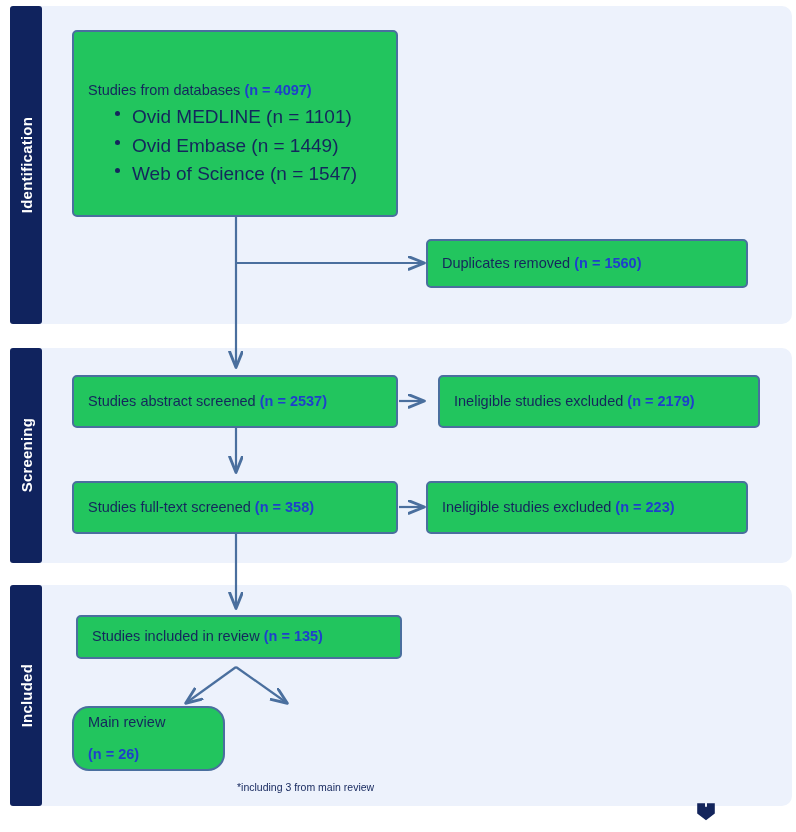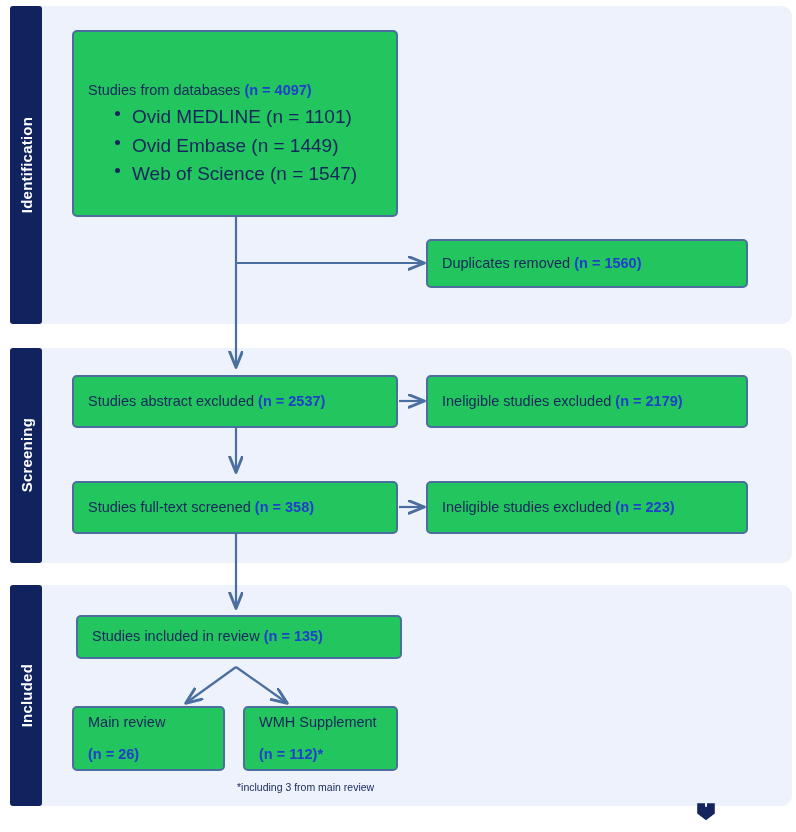--- a/index.html
+++ b/index.html
@@ -192,25 +192,25 @@
   </div>
 
   <div class="box box-mid" style="left:426px; top:239px; width:322px; height:49px;">
     <div class="box-inner">
       <span>Duplicates removed </span><span class="accent">(n = 1560)</span>
     </div>
   </div>
 
   <div class="box box-mid" style="left:72px; top:375px; width:326px; height:53px;">
     <div class="box-inner">
-      <span>Studies abstract excluded </span><span class="accent">(n = 2537)</span>
-    </div>
-  </div>
-
-  <div class="box box-mid" style="left:426px; top:375px; width:322px; height:53px;">
+      <span>Studies abstract screened </span><span class="accent">(n = 2537)</span>
+    </div>
+  </div>
+
+  <div class="box box-mid" style="left:438px; top:375px; width:322px; height:53px;">
     <div class="box-inner">
       <span>Ineligible studies excluded </span><span class="accent">(n = 2179)</span>
     </div>
   </div>
 
   <div class="box box-mid" style="left:72px; top:481px; width:326px; height:53px;">
     <div class="box-inner">
       <span>Studies full-text screened </span><span class="accent">(n = 358)</span>
     </div>
   </div>
@@ -220,33 +220,27 @@
       <span>Ineligible studies excluded </span><span class="accent">(n = 223)</span>
     </div>
   </div>
 
   <div class="box box-mid" style="left:76px; top:615px; width:326px; height:44px;">
     <div class="box-inner">
       <span>Studies included in review </span><span class="accent">(n = 135)</span>
     </div>
   </div>
 
-  <div class="box box-mid" style="left:72px; top:706px; width:153px; height:65px;">
+  <div class="box box-mid" style="left:72px; top:706px; width:153px; height:65px;border-radius:17px;">
     <div class="box-inner two-line-label">
       <span>Main review</span>
       <span class="l2 accent">(n = 26)</span>
     </div>
   </div>
 
-  <div class="box box-mid" style="left:243px; top:706px; width:155px; height:65px;">
-    <div class="box-inner two-line-label">
-      <span>WMH Supplement</span>
-      <span class="l2 accent">(n = 112)*</span>
-    </div>
-  </div>
 
   <div class="footnote" style="left:237px; top:781px;text-align:right;">*including 3 from main review</div>
 
   <div class="logo" style="left:665px; top:801px;flex-direction:column;">
     <svg width="20" height="21" viewBox="0 0 20 21">
       <path d="M1.2,2.2 L9.0,2.2 L9.0,6.2 L10.0,5.2 L11.0,6.2 L11.0,2.2 L18.8,2.2
                L18.8,12.6 L10.0,19.2 L1.2,12.6 Z" fill="#13255c"></path>
     </svg>
     <span class="logo-text">covidence</span>
   </div>

